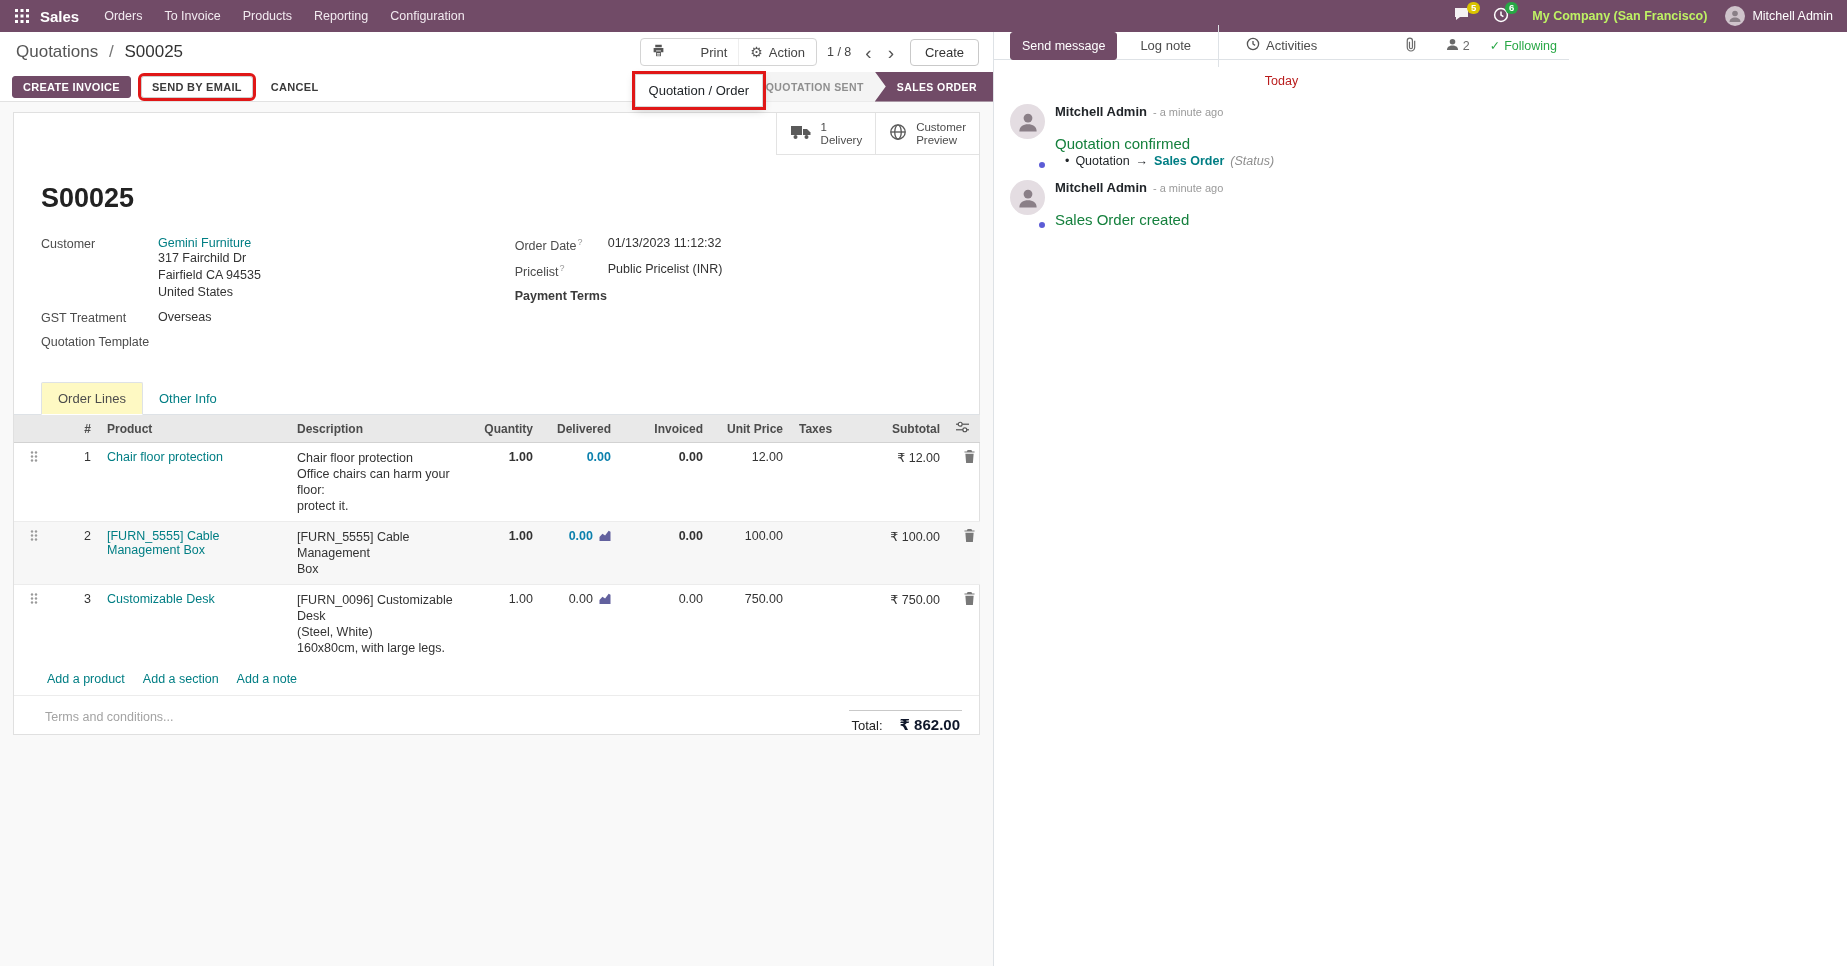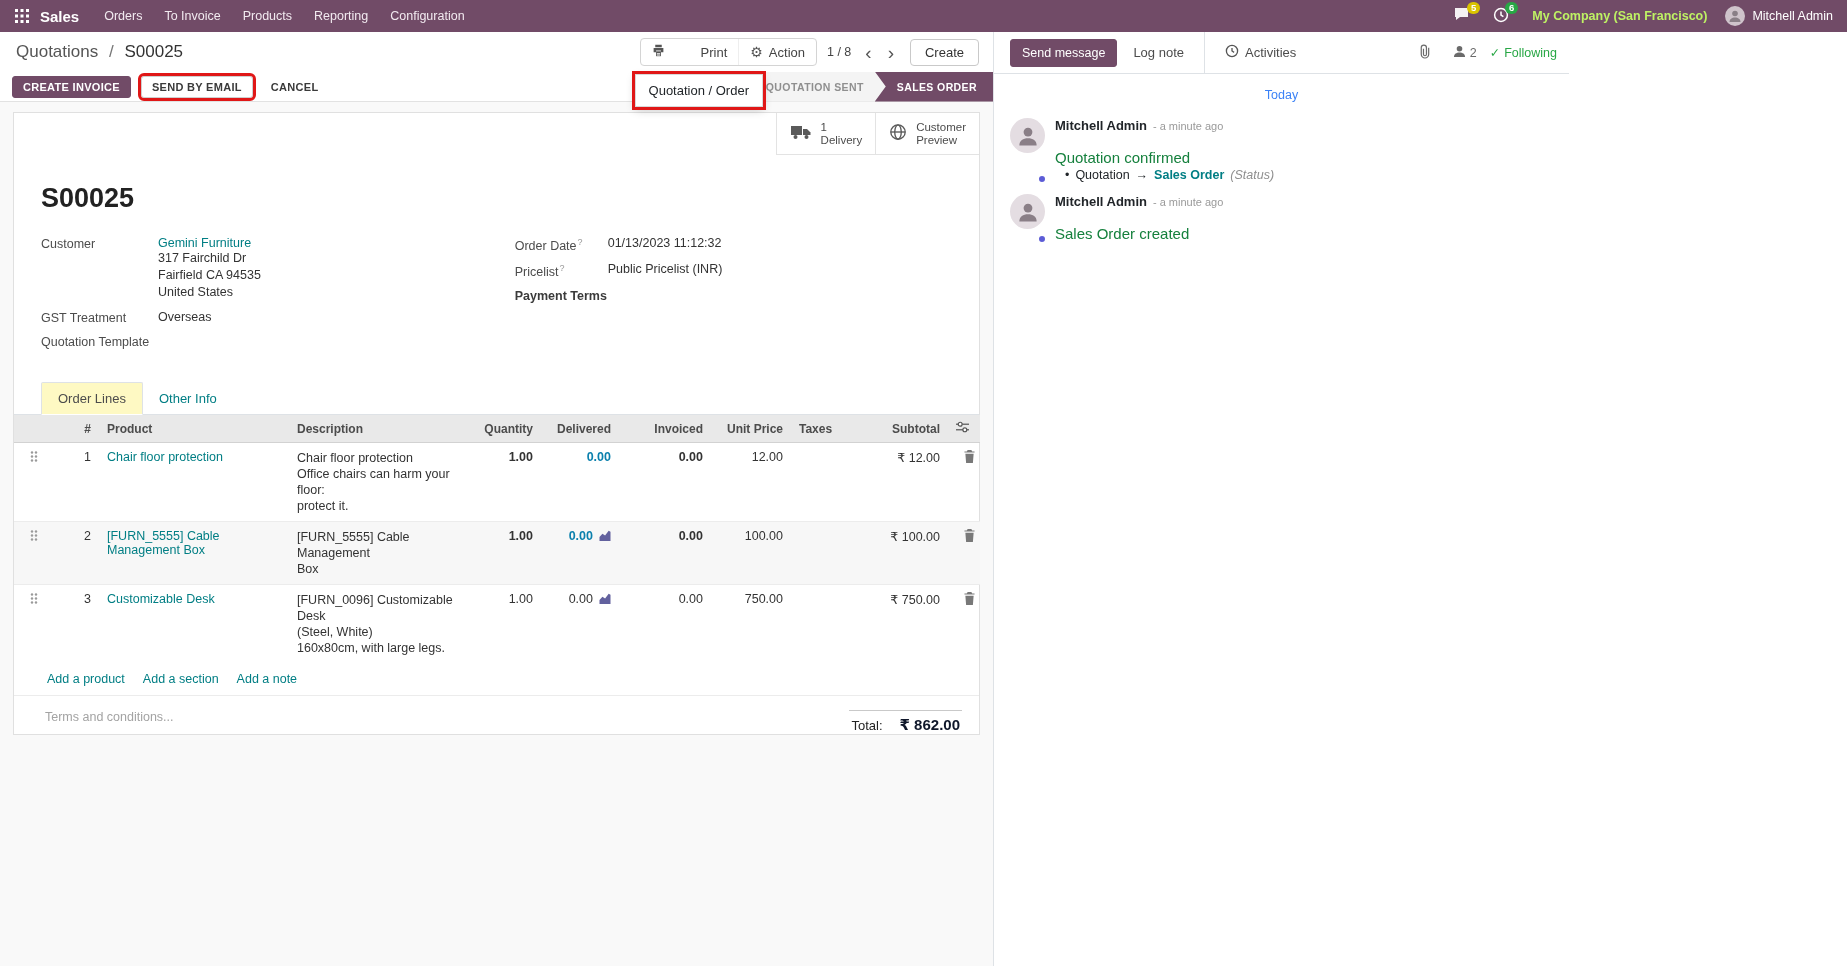--- a/index.html
+++ b/index.html
@@ -109,27 +109,27 @@
 
   .add-links { display:flex; gap:18px; padding:9px 8px 9px 33px; border-bottom:1px solid #ececec; font-size:12.5px; }
   .sheet-footer { display:flex; justify-content:space-between; padding:14px 17px 0 31px;gap:20px; }
   .terms-placeholder { color:#a3a3a3; font-size:12.5px; }
   .total-box { display:flex; align-items:baseline; gap:17px; border-top:1px solid #c9c9c9; padding:5px 2px 0; }
   .total-label { font-size:13px; color:#222; }
   .total-value { font-size:15px; font-weight:700; color:#0f172a; }
 
   
   .chatter-inner { width:575px; padding:0 0 0 0; }
-  .chatter-topbar { display:flex; align-items:center; height:42px; border-bottom:1px solid #dee2e6; padding:0 4px 0 16px; gap:4px; }
+  .chatter-topbar { display:flex; align-items:center; height:28px; border-bottom:1px solid #dee2e6; padding:0 4px 0 16px; gap:11px; }
   .chatter-tab { background:none; border:none; font-size:13px; color:#4c4c4c; padding:8px 12px; cursor:pointer; display:flex; align-items:center; gap:6px; font-family:inherit; }
   .vsep { width:1px; height:42px; background:#dee2e6; margin:0 4px; }
   .ct-spacer { flex:1; }
   .ct-icon { padding:0 9px; display:flex; align-items:center; gap:4px; color:#6a6a6a; font-size:12.5px; cursor:pointer; }
   .following { color:#28a745; font-size:12.5px; display:flex; align-items:center; gap:4px; cursor:pointer; padding-right:8px; }
-  .date-divider { text-align:center; color:#3b82f6; font-size:12.5px; margin:14px 0 10px; }
+  .date-divider { text-align:center; color:#b91c1c; font-size:12.5px; margin:14px 0 10px; }
   .message { display:flex; gap:10px; padding:6px 16px; }
   .avatar-wrap { position:relative; width:35px; flex:0 0 35px; }
   .avatar { width:35px; height:35px; border-radius:50%; background:#e4dde2; display:flex; align-items:center; justify-content:center; overflow:hidden; }
   .presence-dot { position:absolute; right:-2px; bottom:-2px; width:10px; height:10px; border-radius:50%; background:#5c5cd6; border:2px solid #fff; }
   .msg-header { display:flex; align-items:baseline; gap:6px; }
   .author { font-weight:700; color:#212529; font-size:13px; }
   .msg-time { color:#9a9a9a; font-size:11px; }
   .msg-text { color:#15803d; font-size:15px; margin-top:16px; line-height:17px; }
   .tracking { font-size:12.5px; color:#212529; margin-top:2px; padding-left:10px; display:flex; gap:6px; align-items:baseline; }
   .track-new { color:#017e84; font-weight:600; }

